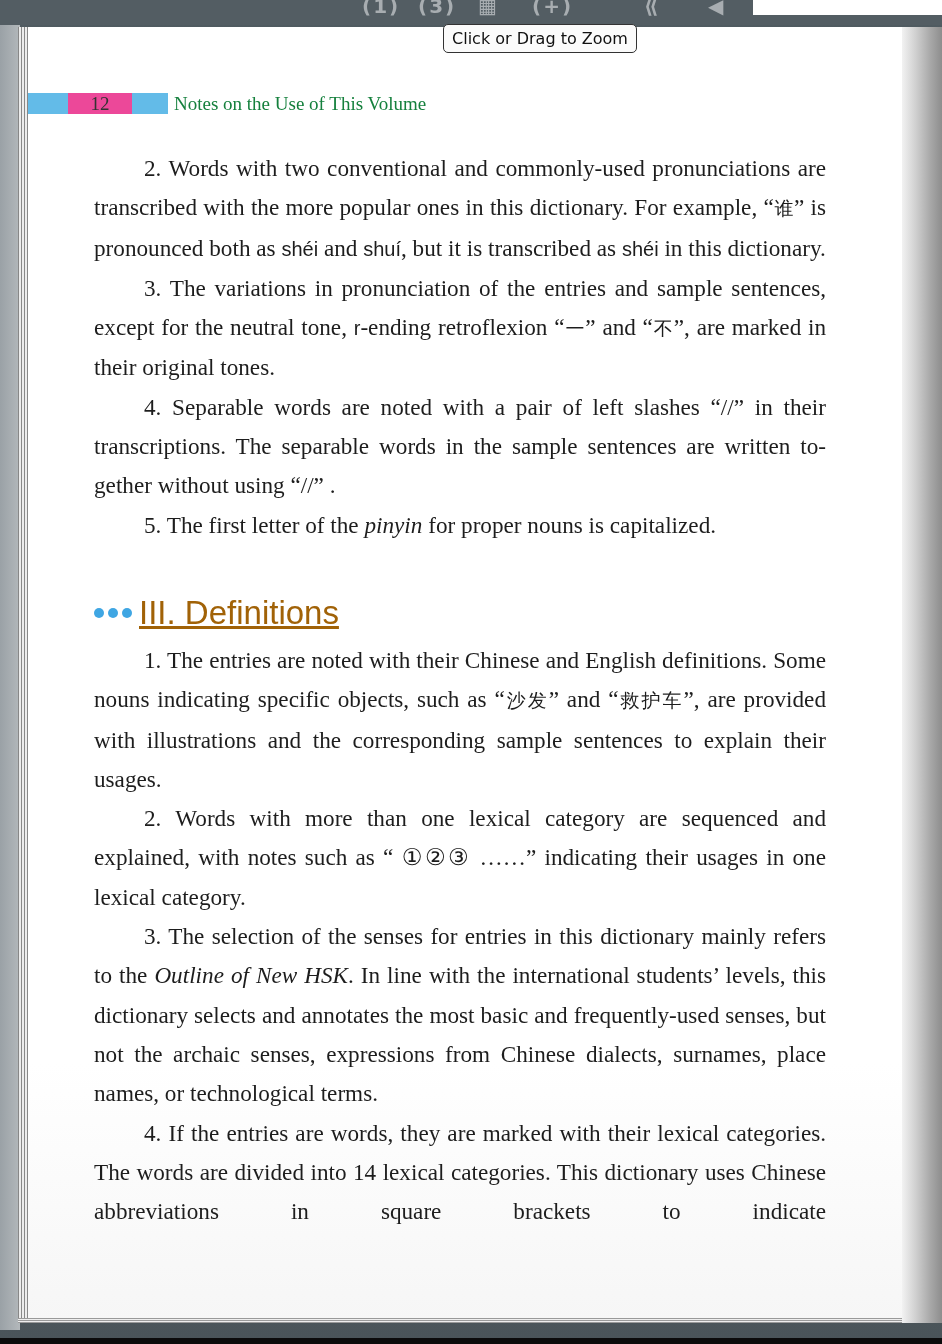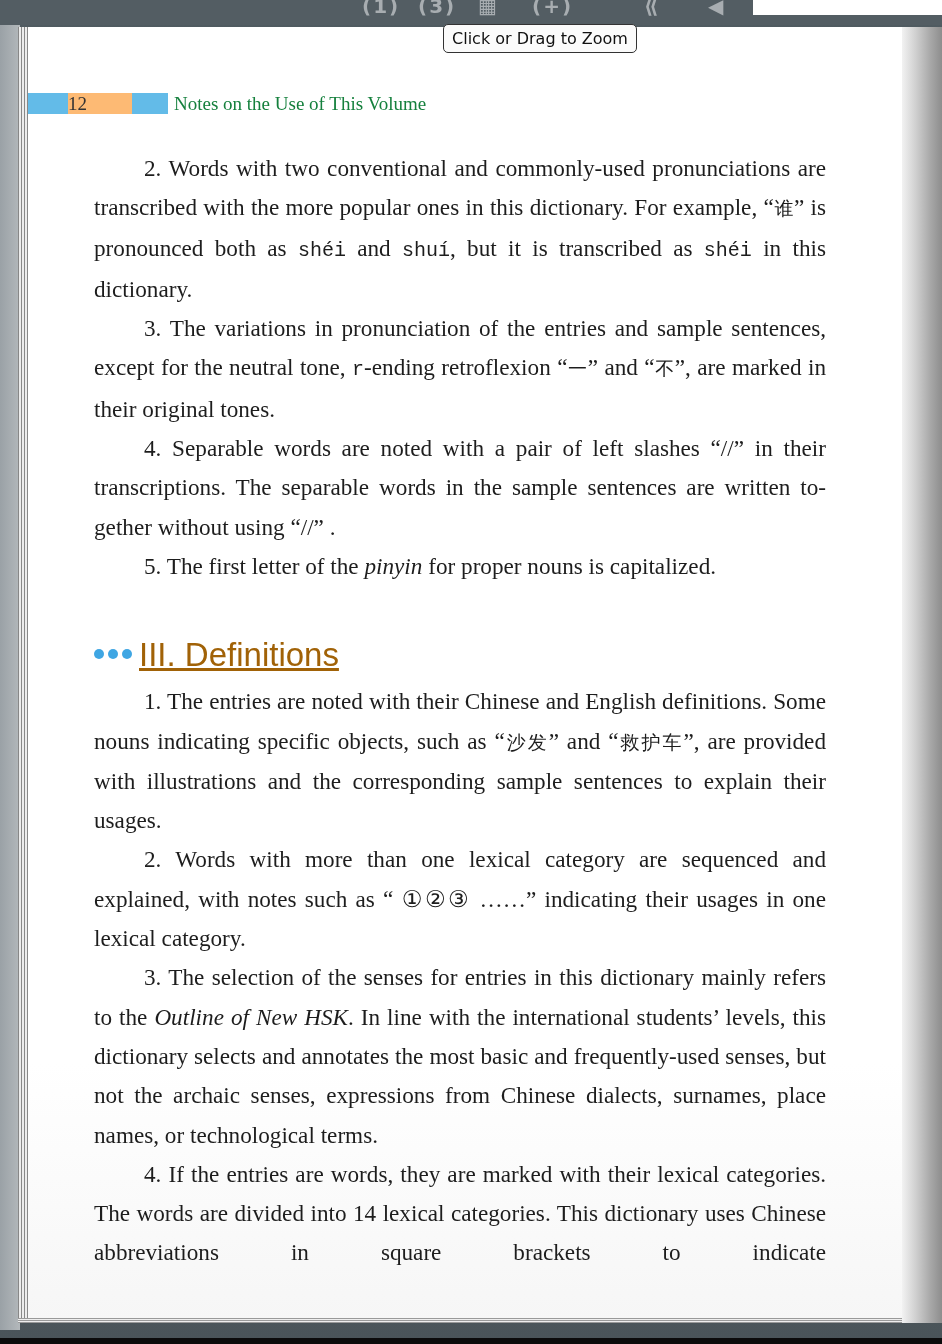--- a/index.html
+++ b/index.html
@@ -46,30 +46,30 @@
       background: linear-gradient(90deg, #f2f2f2 0%, #cfcfcf 35%, #a9a9a9 70%, #8d8d8d 100%);
     }
     .bottom-bar {
       position: absolute; left: 0; top: 1338px; width: 942px; height: 6px; background: #0b0b0b;
     }
     .running-head {
       position: absolute; left: 28px; top: 93px; height: 21px; display: flex; align-items: center;
     }
     .rh-block { height: 21px; }
     .rh-left { width: 40px; background: #63bbe8; }
-    .rh-num { width: 64px; background: #fdba74; color: #333; font-size: 19px; line-height: 21px; }
+    .rh-num { width: 64px; background: #ec4899; color: #333; font-size: 19px; line-height: 21px; text-align: center; }
     .rh-right { width: 36px; background: #63bbe8; }
     .rh-title { margin-left: 6px; color: #15803d; font-size: 19px; white-space: nowrap; }
 
     .content {
       position: absolute; left: 94px; top: 149px; width: 732px;
       color: #1d1d1d; font-size: 23.2px; line-height: 39.3px;
     }
     .para { margin: 0; text-indent: 50px; text-align: justify; text-align-last: auto; }
-    .pinyin { font-family: Liberation Mono, monospace; font-size: 20px; }
+    .pinyin { font-family: Liberation Sans, sans-serif; font-size: 20px; }
     .cjk { font-family: "DejaVu Sans", sans-serif; font-size: 19px; }
     .section-heading {
       margin: 50px 0 10px 0; height: 36px; display: flex; align-items: center;
       color: #a16207; font-family: "Liberation Sans", sans-serif; font-size: 33px; text-decoration: underline;
     }
     .dots { display: inline-flex; gap: 4px; margin-right: 7px; }
     .dot { width: 10px; height: 10px; border-radius: 50%; background: #3fa6e3; display: inline-block; }
     em { font-style: italic; }
   </style>
 </head>

